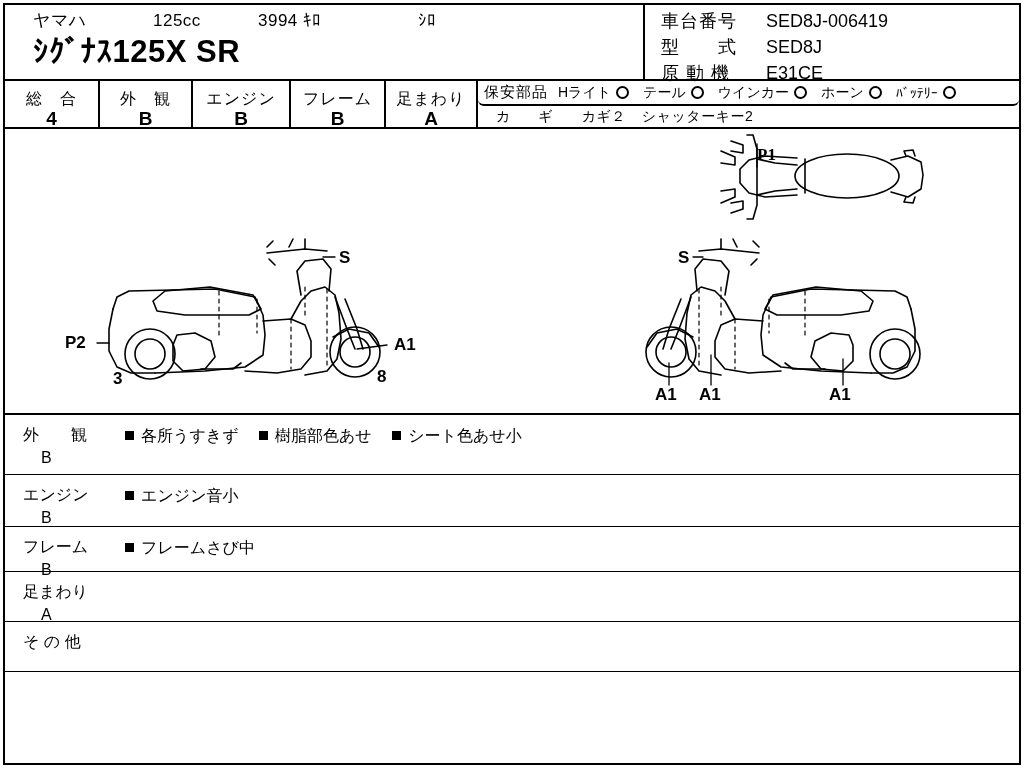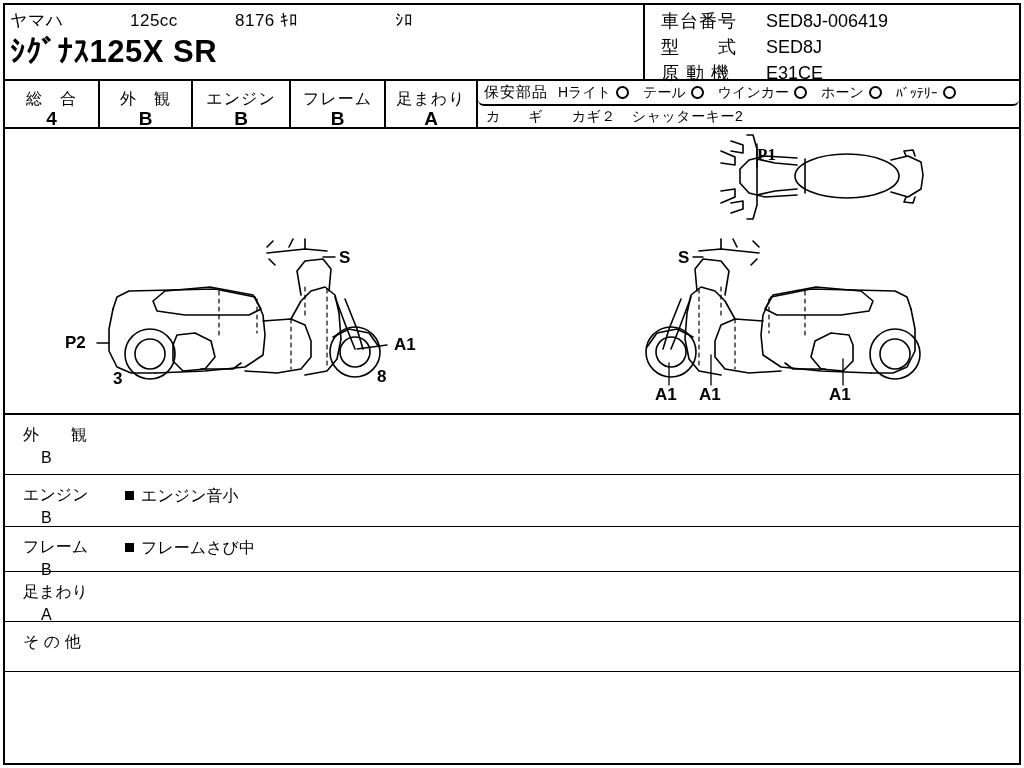--- a/index.html
+++ b/index.html
@@ -26,21 +26,21 @@
   
   .header {
     display: flex;
     height: 76px;
     border-bottom: 2px solid #000;
     box-sizing: border-box;
   }
   .header-left {
     width: 640px;
     box-sizing: border-box;
-    padding: 4px 0 0 5px;
+    padding: 4px 0 0 28px;
     border-right: 2px solid #000;
     position: relative;
   }
   .hl-row1 {
     display: flex;
     align-items: baseline;
     font-size: 17px;
     letter-spacing: 0.5px;
   }
   .hl-maker { width: 120px; }
@@ -122,21 +122,21 @@
     width: 13px; height: 13px;
     border: 2.5px solid #000;
     border-radius: 50%;
     box-sizing: border-box;
   }
   .safety-row2 {
     display: flex;
     align-items: center;
     height: 21px;
     font-size: 14px;
-    padding-left: 8px;
+    padding-left: 18px;
     box-sizing: border-box;
     text-align: right;
   }
   .safety-row2 .k-label { letter-spacing: 7px; margin-right: 22px;}
   .safety-row2 .k-val { margin-right: 16px; letter-spacing: 0.5px;}
 
   
   .diagram {
     position: relative;
     height: 286px;
@@ -199,21 +199,21 @@
 <body>
 
 <div class="sheet">
 
   <div class="header">
     <div class="header-left">
       <div class="hl-row1">
         <span class="hl-maker">ヤマハ</span>
         <span class="hl-cc">125cc</span>
         <span class="hl-km">
-          <span>8176</span>
+          <span>3994</span>
           <span>ｷﾛ</span>
         </span>
         <span class="hl-color">ｼﾛ</span>
       </div>
       <div class="hl-model">ｼｸﾞﾅｽ125X SR</div>
     </div>
     <div class="header-right">
       <div class="hr-row">
         <span class="hr-label">車台番号</span>
         <span class="hr-val">SED8J-006419</span>
@@ -421,20 +421,25 @@
     <span class="dmark" style="left:650px; top:256px;">A1</span>
     <span class="dmark" style="left:694px; top:256px;">A1</span>
     <span class="dmark" style="left:824px; top:256px;">A1</span>
   </div>
 
   <div class="note-row r-gaikan">
     <div class="note-label">
       <span class="lbl-sp">外　観</span>
       <span class="grade">B</span>
     </div>
+    <div class="note-body">
+      <span class="note-item"><span class="sq"></span><span>各所うすきず</span></span>
+      <span class="note-item"><span class="sq"></span><span>樹脂部色あせ</span></span>
+      <span class="note-item"><span class="sq"></span><span>シート色あせ小</span></span>
+    </div>
   </div>
 
   <div class="note-row r-engine">
     <div class="note-label">
       <span>エンジン</span>
       <span class="grade">B</span>
     </div>
     <div class="note-body">
       <span class="note-item"><span class="sq"></span><span>エンジン音小</span></span>
     </div>

